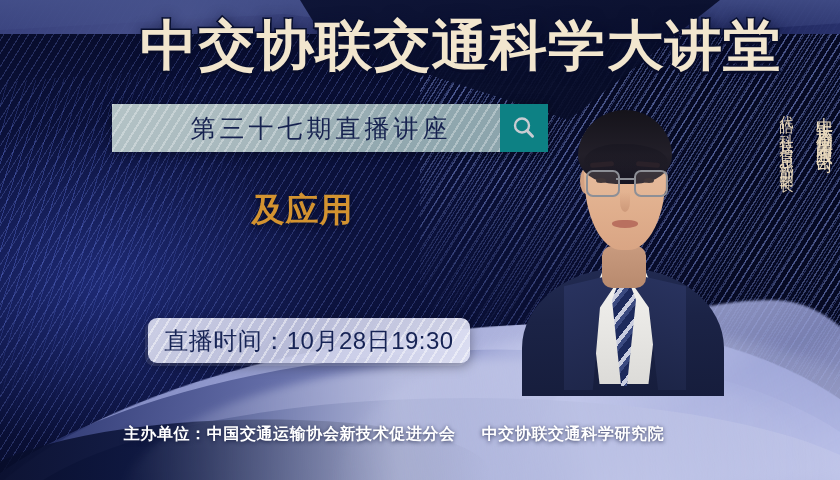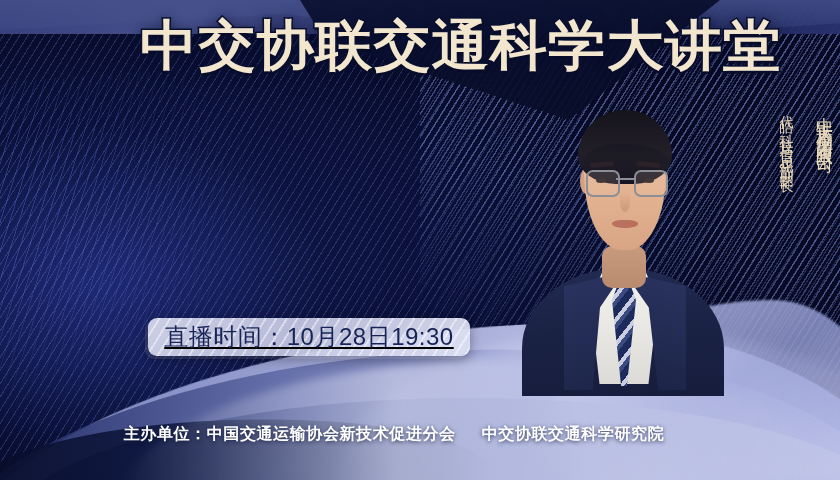--- a/index.html
+++ b/index.html
@@ -178,27 +178,26 @@
     text-align:center;
     font-size:33px;line-height:44px;font-weight:700;
     letter-spacing:1px;
     color:#d39330;
     text-shadow:0 2px 6px rgba(4,8,30,.85);
   }
   .topic .ln2{display:block;}
 
   
   .time-pill{
-    position:absolute;left:148px;top:318px;width:322px;height:38px;
+    position:absolute;left:148px;top:318px;width:322px;height:45px;
     border-radius:9px;
     background:linear-gradient(125deg,rgba(214,216,236,.94) 0%,rgba(198,201,228,.92) 45%,rgba(222,224,243,.95) 100%);
     box-shadow:-3px 3px 0 rgba(255,255,255,.10), 0 3px 12px rgba(0,0,0,.35);
     display:flex;align-items:center;justify-content:center;
     overflow:hidden;
-    text-decoration:underline;
   }
   .time-pill::before{
     content:"";position:absolute;inset:0;
     background-image:repeating-linear-gradient(122deg,
         rgba(255,255,255,.45) 0px,
         rgba(255,255,255,.45) 2px,
         rgba(255,255,255,0) 2px,
         rgba(255,255,255,0) 9px);
   }
   .time-pill .tp-text{
@@ -341,22 +340,34 @@
   <div class="silk-a"></div>
   <div class="silk-b"></div>
   <div class="silk-right"></div>
   <div class="silk-c"></div>
   <div class="silk-dark"></div>
   <div class="silk-fold1"></div>
   <div class="silk-fold2"></div>
 
   <div class="main-title">中交协联交通科学大讲堂</div>
 
+  <div class="episode-bar">
+    <div class="ep-label">
+      <span class="ep-text">第三十七期直播讲座</span>
+    </div>
+    <div class="ep-search">
+      <svg width="28" height="28" viewBox="0 0 28 28">
+        <circle cx="12" cy="11.5" r="7" fill="none" stroke="#c9ccd2" stroke-width="2.4"></circle>
+        <line x1="17" y1="16.6" x2="22.5" y2="22.2" stroke="#c9ccd2" stroke-width="3" stroke-linecap="round"></line>
+      </svg>
+    </div>
+  </div>
 
   <div class="topic">
+    <span class="ln2">及应用</span>
   </div>
 
   <div class="time-pill">
     <span class="tp-text">直播时间：10月28日19:30</span>
   </div>
 
   <div class="speaker">
     <div class="sp-shoulders"></div>
     <div class="sp-shirt"></div>
     <div class="sp-tie"></div>

